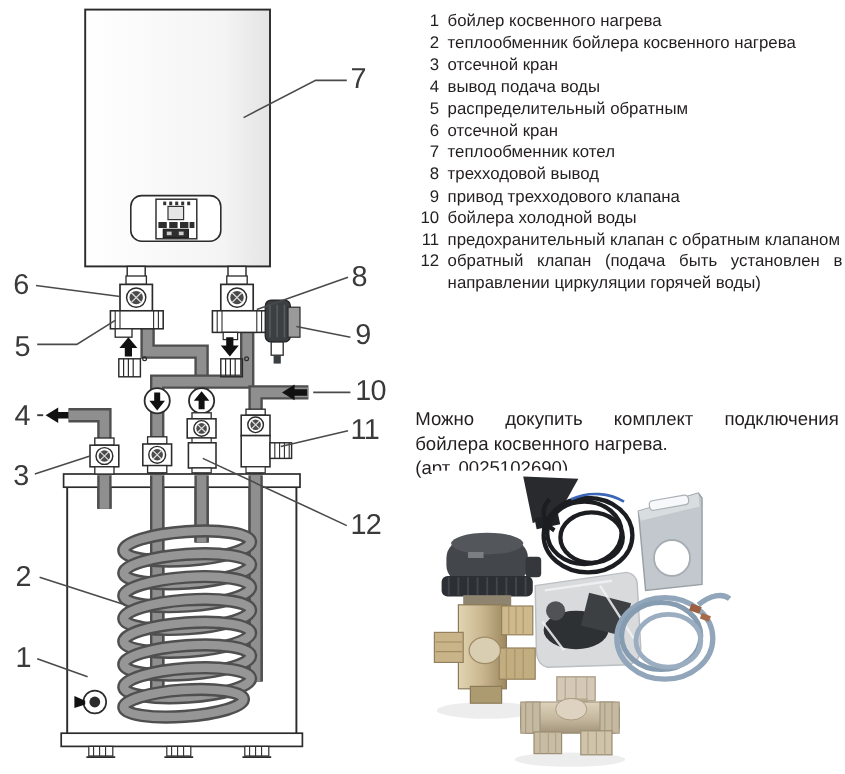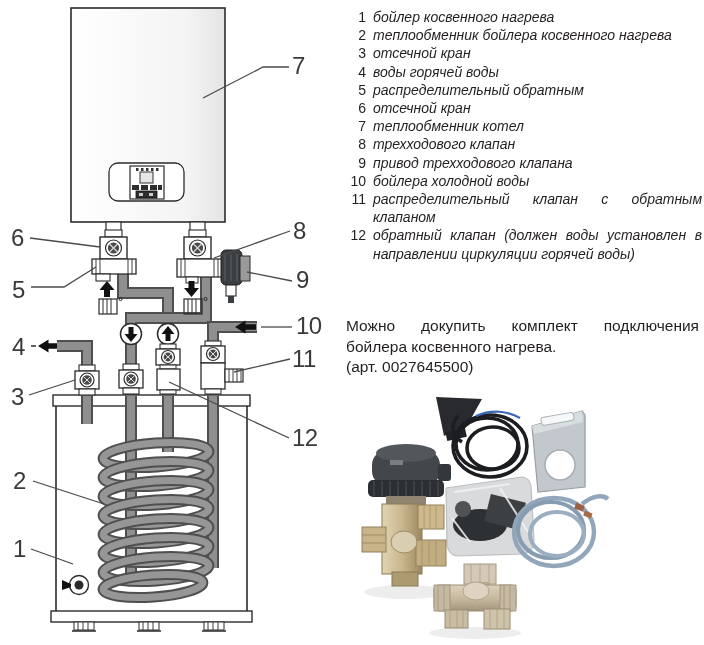--- a/index.html
+++ b/index.html
@@ -6,24 +6,24 @@
   #stage{position:relative;width:704px;height:645px;background:#ffffff;overflow:hidden;
          font-family:"Liberation Sans",sans-serif;color:#231f20;}
   
   #diagram-svg{position:absolute;left:0;top:0;}
   .callout{position:absolute;font-size:24px;line-height:24px;color:#3a3a3a;
            font-family:"Liberation Sans",sans-serif;letter-spacing:-0.5px;}
   
   #legend{position:absolute;left:349px;top:8px;width:353px;}
   .legend-row{display:flex;font-size:14px;line-height:18.2px;}
   .legend-row .num{width:17px;text-align:right;flex:0 0 17px;}
-  .legend-row .txt{margin-left:7px;flex:1;text-align:justify;font-style:italic;}
+  .legend-row .txt{margin-left:7px;flex:1;text-align:justify;}
   
   #note{position:absolute;left:346px;top:316px;width:353px;font-size:15.5px;line-height:20.6px;}
-  #note .body{text-align:justify;}
+  #note .body{text-align:justify;margin-top:24px;}
   
   #photo{position:absolute;left:360px;top:392px;}
 </style>
 </head>
 <body>
 <div id="stage">
 
 <svg id="diagram-svg" width="345" height="645" viewBox="0 0 345 645">
   <defs>
     <linearGradient id="boilerGrad" x1="0" y1="0" x2="1" y2="0">
@@ -279,59 +279,59 @@
   <div class="legend-row">
         <span class="num">2</span>
         <span class="txt">теплообменник бойлера косвенного нагрева</span>
       </div>
   <div class="legend-row">
         <span class="num">3</span>
         <span class="txt">отсечной кран</span>
       </div>
   <div class="legend-row">
         <span class="num">4</span>
-        <span class="txt">воды горячей воды</span>
+        <span class="txt">вывод подача воды</span>
       </div>
   <div class="legend-row">
         <span class="num">5</span>
         <span class="txt">распределительный обратным</span>
       </div>
   <div class="legend-row">
         <span class="num">6</span>
         <span class="txt">отсечной кран</span>
       </div>
   <div class="legend-row">
         <span class="num">7</span>
         <span class="txt">теплообменник котел</span>
       </div>
   <div class="legend-row">
         <span class="num">8</span>
-        <span class="txt">трехходового клапан</span>
+        <span class="txt">трехходовой вывод</span>
       </div>
   <div class="legend-row">
         <span class="num">9</span>
         <span class="txt">привод трехходового клапана</span>
       </div>
   <div class="legend-row">
         <span class="num">10</span>
         <span class="txt">бойлера холодной воды</span>
       </div>
   <div class="legend-row">
         <span class="num">11</span>
-        <span class="txt">распределительный клапан с обратным клапаном</span>
+        <span class="txt">предохранительный клапан с обратным клапаном</span>
       </div>
   <div class="legend-row">
         <span class="num">12</span>
-        <span class="txt">обратный клапан (должен воды установлен в направлении циркуляции горячей воды)</span>
+        <span class="txt">обратный клапан (подача быть установлен в направлении циркуляции горячей воды)</span>
       </div>
 </div>
 
 <div id="note">
   <div class="body">Можно докупить комплект подключения бойлера косвенного нагрева.</div>
-  <div>(арт. 0027645500)</div>
+  <div>(арт. 0025102690)</div>
 </div>
 
 <svg id="photo" width="344" height="253" viewBox="0 0 344 253">
   <defs>
     <linearGradient id="brassGrad" x1="0" y1="0" x2="1" y2="0">
       <stop offset="0" stop-color="#e2d5b2"></stop>
           <stop offset="0.5" stop-color="#c9b68f"></stop>
           <stop offset="1" stop-color="#9d885e"></stop>
     </linearGradient>
     <linearGradient id="brassGrad2" x1="0" y1="0" x2="0" y2="1">

